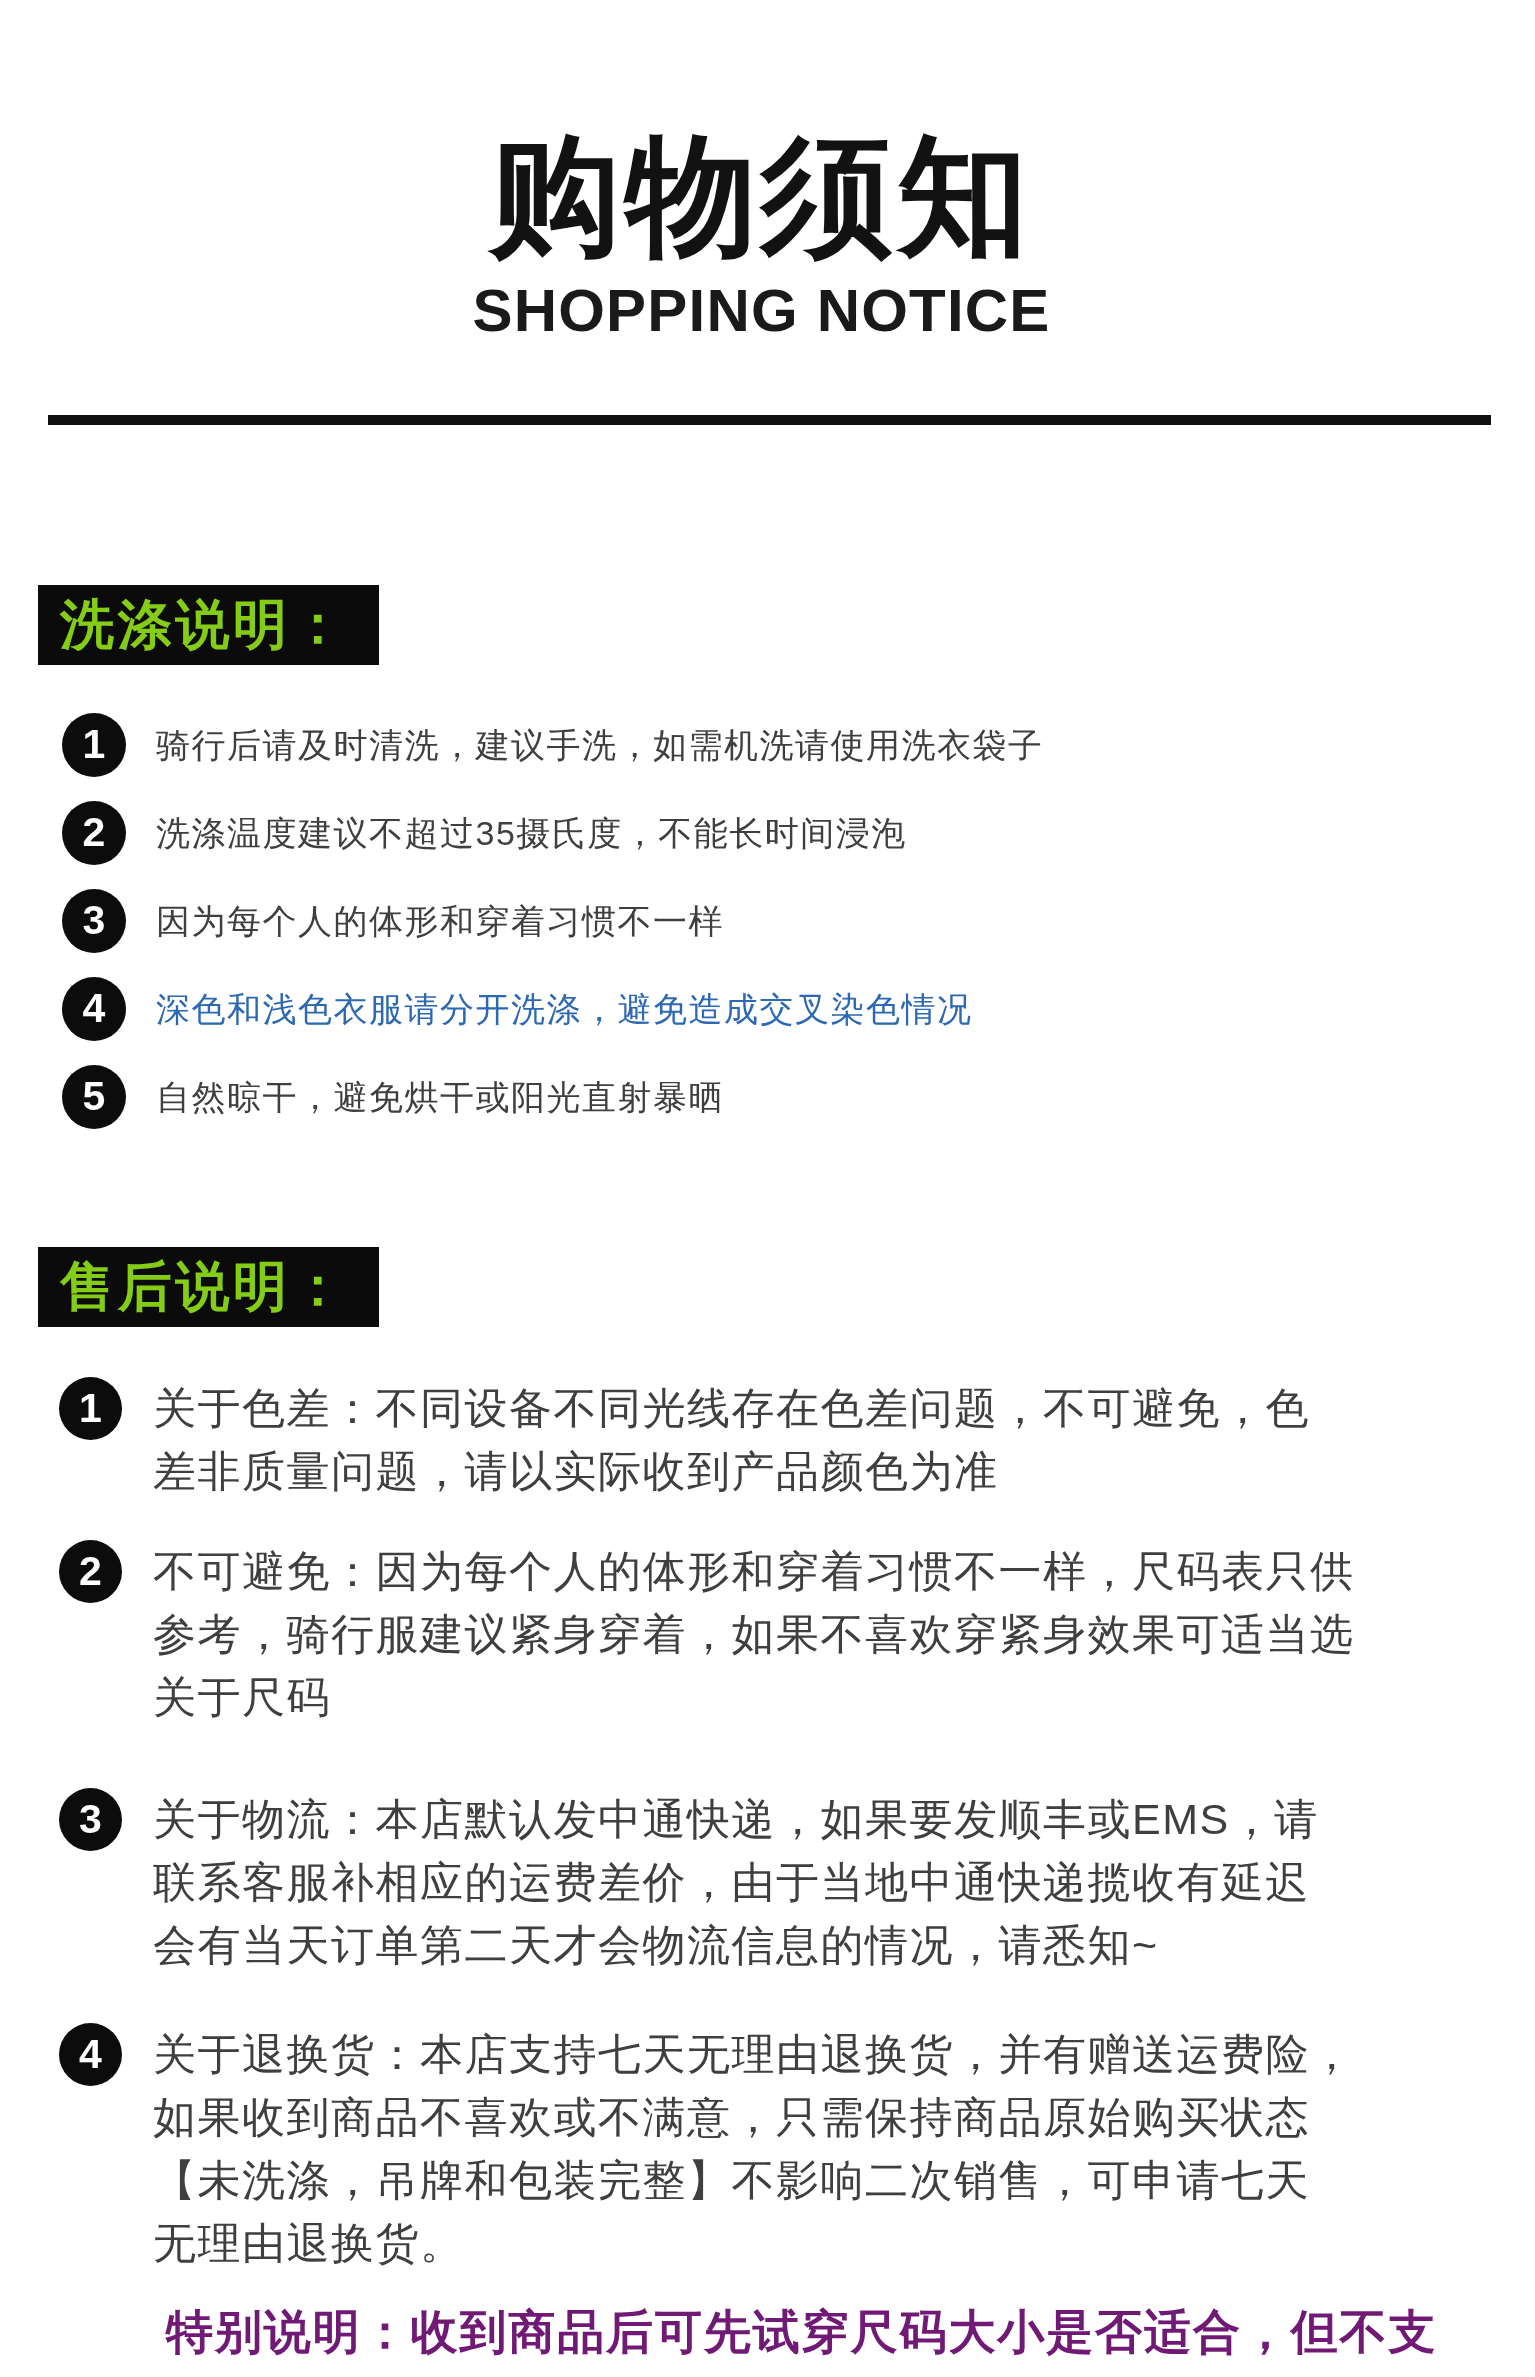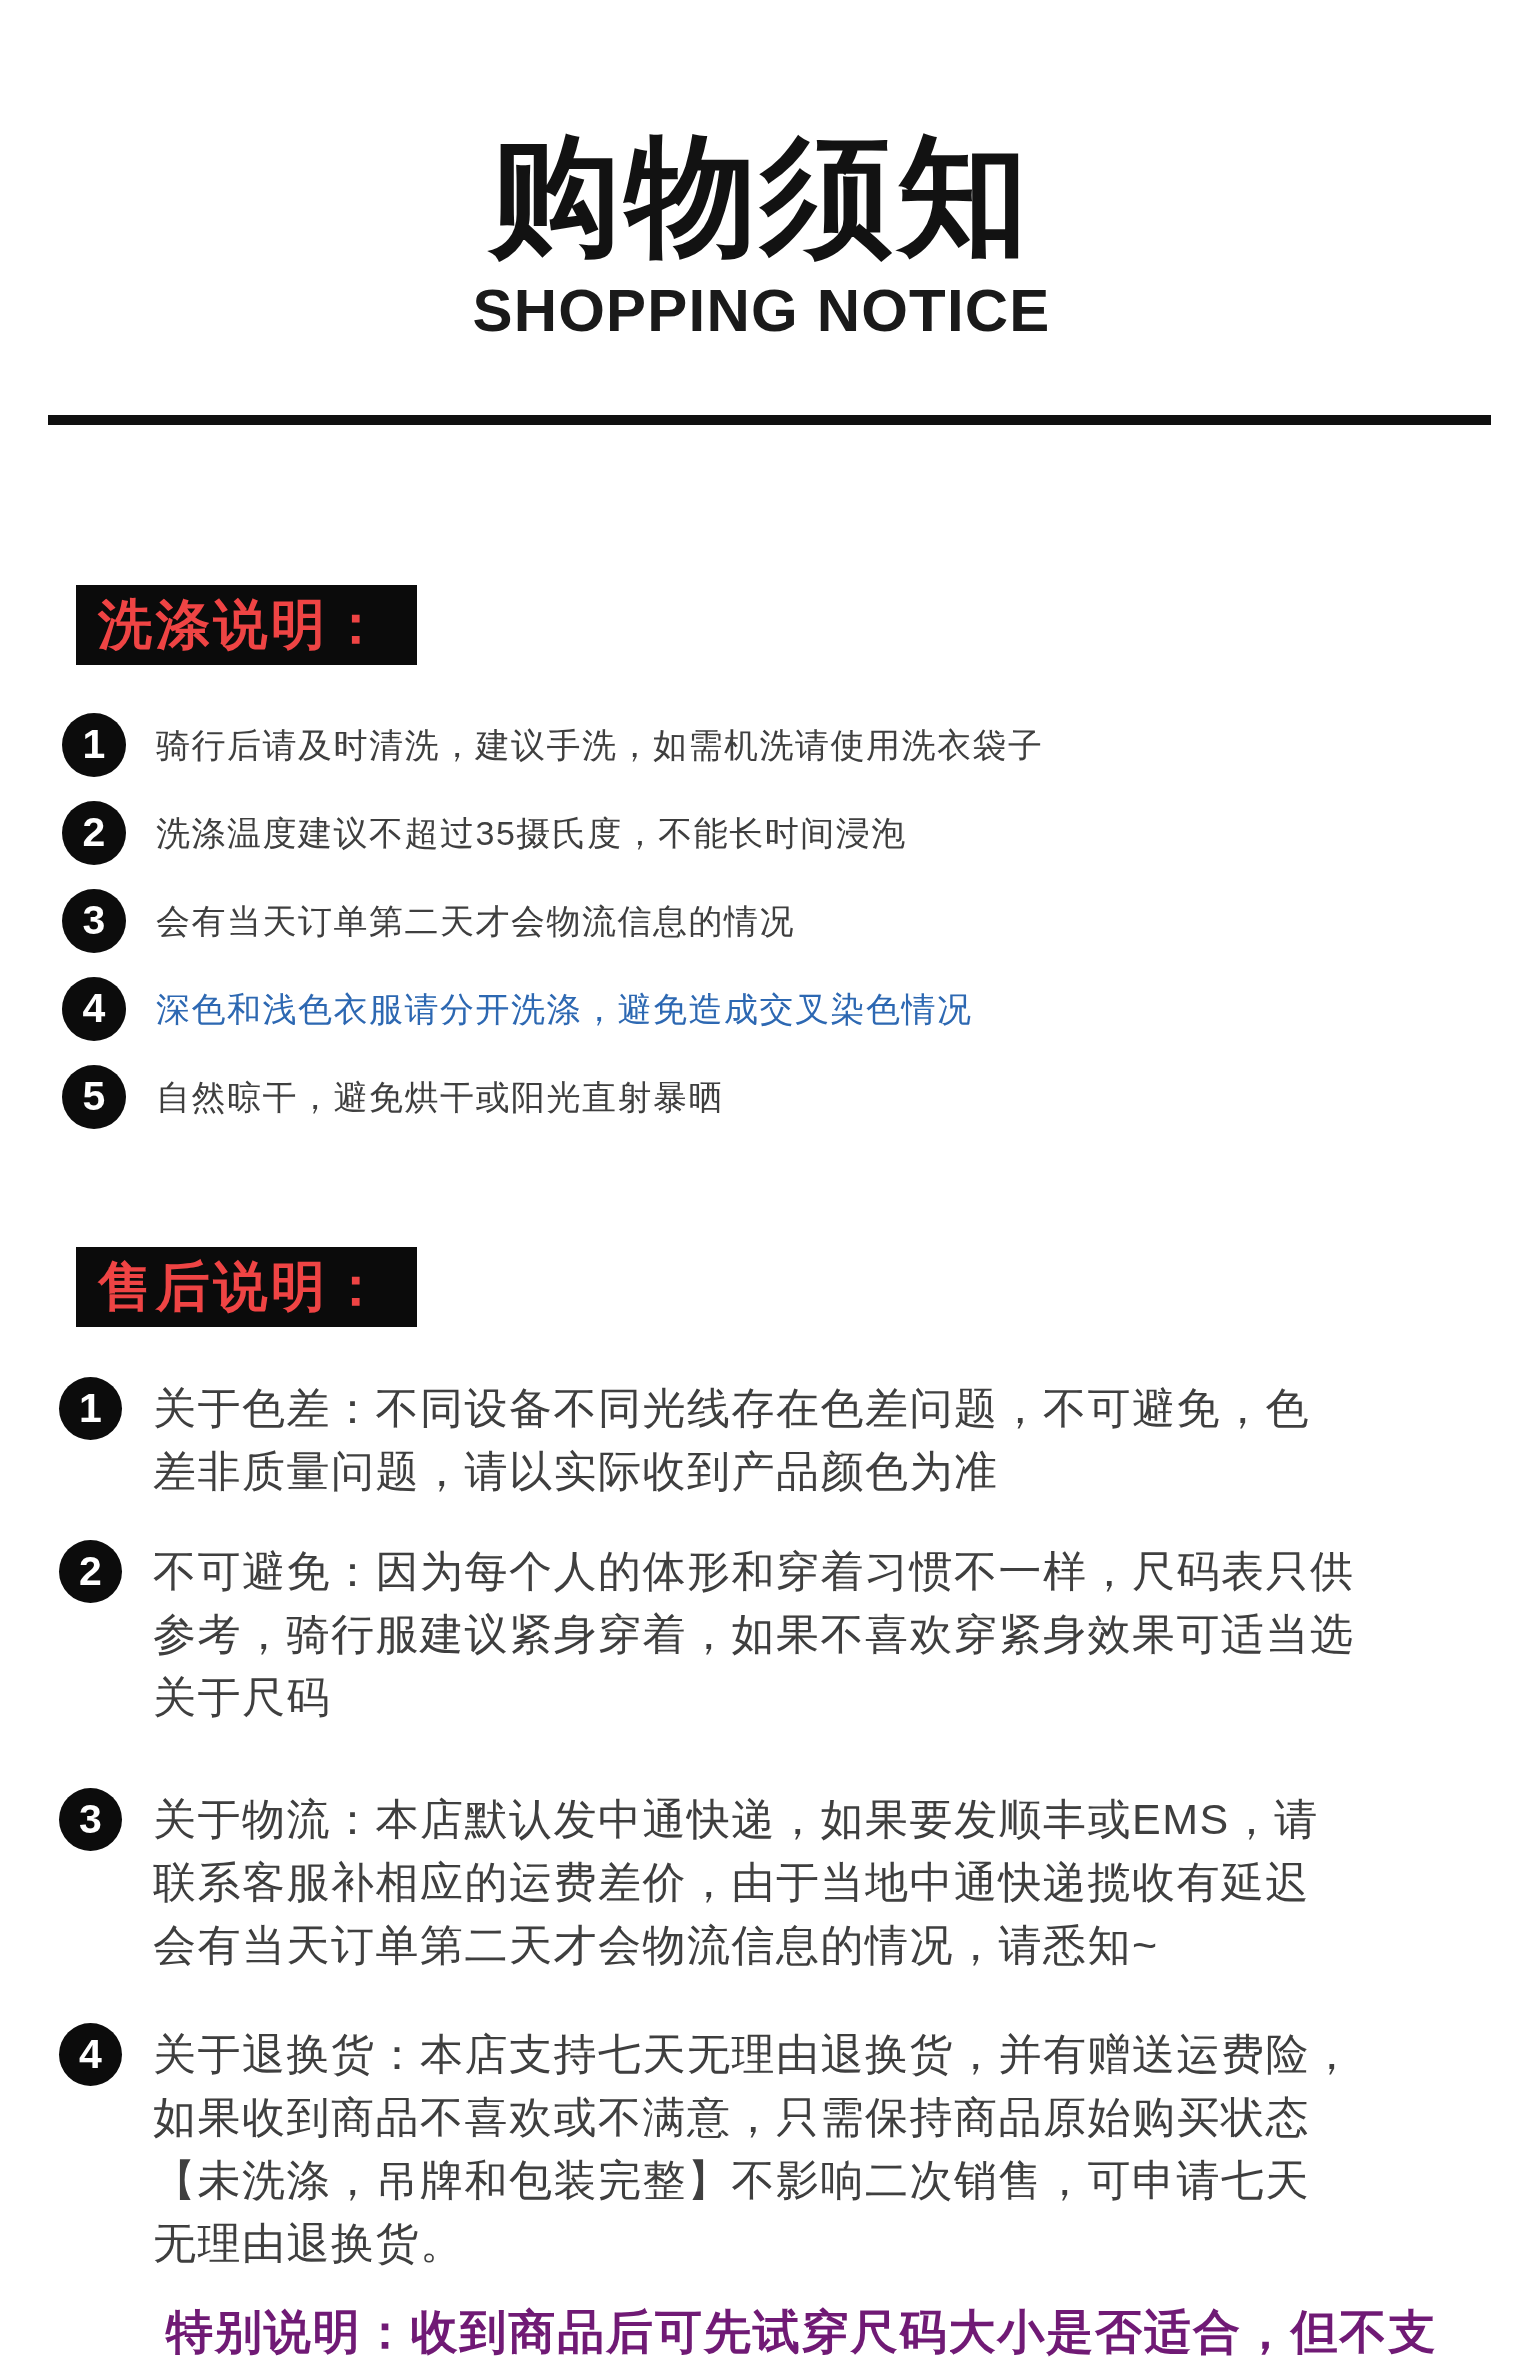--- a/index.html
+++ b/index.html
@@ -28,22 +28,22 @@
   .divider {
     border: 0; height: 10px;
     background: #101010;
     width: 1443px;
     margin: 74px 0 0 48px;
   }
 
   
   .sec-header {
     display: inline-block;
-    margin-left: 76px;
-    background: #0b0b0b; color: #ef4444;
+    margin-left: 38px;
+    background: #0b0b0b; color: #84cc16;
     font-size: 54px; font-weight: 700; line-height: 1;
     letter-spacing: 3.7px;
     padding: 12.4px 30px 13.6px 22px;
   }
   .sec-washing { margin-top: 160px; }
   .sec-aftersale { margin-top: 118px; }
 
   
   .list { margin: 48px 0 0 62px; }
   .list2 { margin: 50px 0 0 59px; }
@@ -106,21 +106,21 @@
       <div class="item">
         <span class="badge">1</span>
         <span class="txt">骑行后请及时清洗，建议手洗，如需机洗请使用洗衣袋子</span>
       </div>
       <div class="item">
         <span class="badge">2</span>
         <span class="txt">洗涤温度建议不超过35摄氏度，不能长时间浸泡</span>
       </div>
       <div class="item">
         <span class="badge">3</span>
-        <span class="txt">会有当天订单第二天才会物流信息的情况</span>
+        <span class="txt">因为每个人的体形和穿着习惯不一样</span>
       </div>
       <div class="item">
         <span class="badge">4</span>
         <span class="txt blue">深色和浅色衣服请分开洗涤，避免造成交叉染色情况</span>
       </div>
       <div class="item">
         <span class="badge">5</span>
         <span class="txt">自然晾干，避免烘干或阳光直射暴晒</span>
       </div>
     </div>

